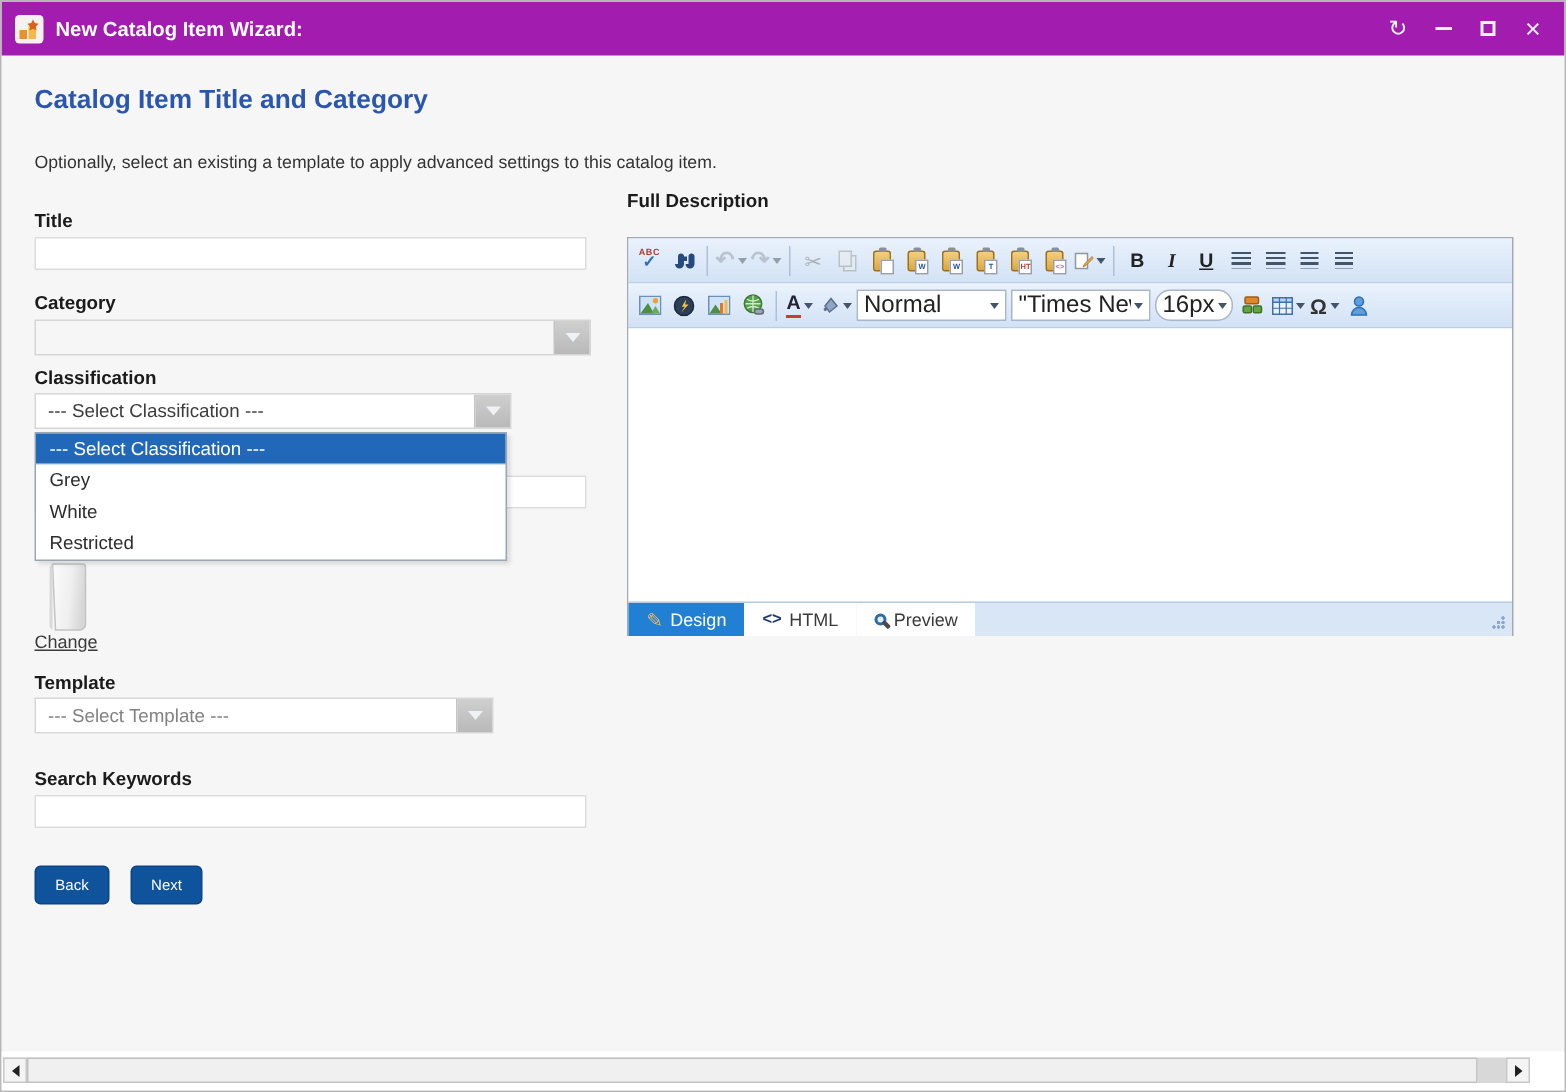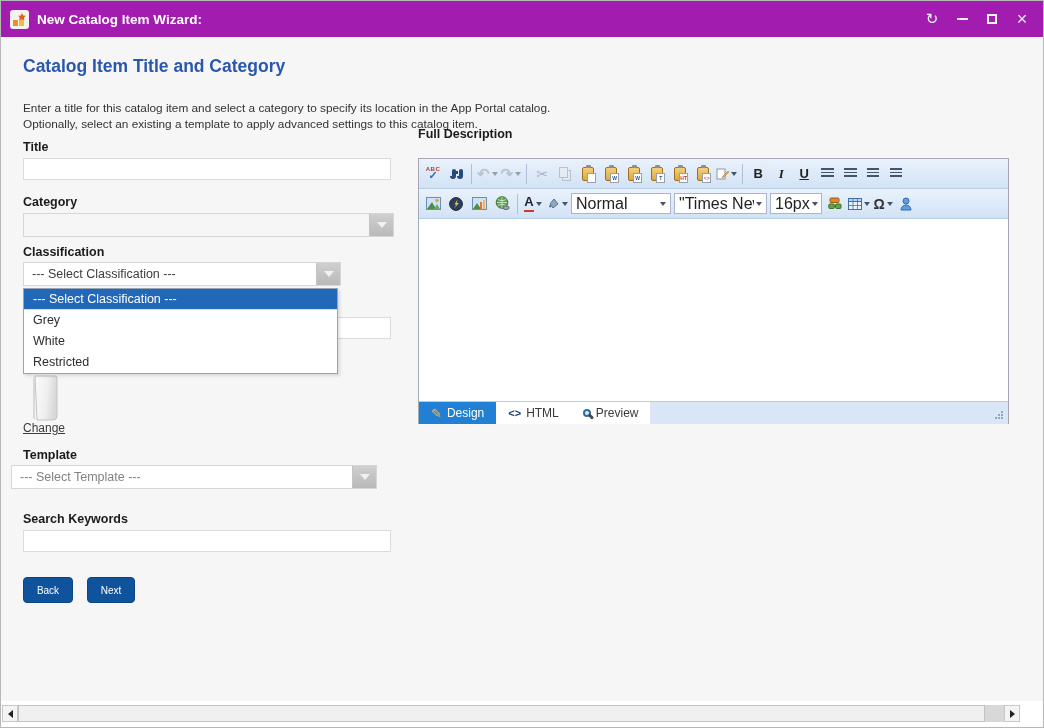--- a/index.html
+++ b/index.html
@@ -117,21 +117,20 @@
         <span class="tb-min-bar"></span>
       </div>
     <div class="tb-btn">
         <span class="tb-max-box"></span>
       </div>
     <div class="tb-btn close">×</div>
   </div>
 
   <div class="heading">Catalog Item Title and Category</div>
   <div class="desc">
-    <div>Enter a title for this catalog item and select a category to specify its location in the App Portal catalog.</div>
     <div>Optionally, select an existing a template to apply advanced settings to this catalog item.</div>
   </div>
 
   <div class="flabel" style="left:22px; top:139px;">Title</div>
   <input class="tinput" style="left: 22px; top: 157px; width: 368px;" value="">
 
   <div class="flabel" style="left:22px; top:194px;">Category</div>
   <div class="combo gray" style="left:22px; top:212px; width:371px;">
     <span></span>
     <span class="arrowbtn">
@@ -165,21 +164,21 @@
         <stop offset="0" stop-color="#fbfbfb"></stop>
             <stop offset="0.6" stop-color="#efefef"></stop>
             <stop offset="1" stop-color="#d7d7d7"></stop>
       </linearGradient>
         </defs>
     </svg>
   </div>
   <a class="changelink">Change</a>
 
   <div class="flabel" style="left:22px; top:447px;">Template</div>
-  <div class="combo placeholder" style="left:10px; top:464px; width:366px;">
+  <div class="combo placeholder" style="left:22px; top:464px; width:306px;">
     <span>--- Select Template ---</span>
     <span class="arrowbtn">
         <span class="tri"></span>
       </span>
   </div>
 
   <div class="flabel" style="left:22px; top:511px;">Search Keywords</div>
   <input class="tinput" style="left: 22px; top: 529px; width: 368px;" value="">
 
   <div class="btn" style="left:22px; top:576px; width:50px;">Back</div>
@@ -316,21 +315,21 @@
         <span class="caret"></span>
       </div>
       <div class="ddl" style="width:100px;">
         <span>Normal</span>
           <span class="caret"></span>
       </div>
       <div class="ddl" style="width:93px;">
         <span style="white-space:nowrap; overflow:hidden;">"Times New ...</span>
           <span class="caret"></span>
       </div>
-      <div class="ddl" style="width:52px;">
+      <div class="ddl" style="width:52px;border-radius:10px;">
         <span>16px</span>
           <span class="caret"></span>
       </div>
       <div class="tbi">
         <svg width="14" height="13" viewBox="0 0 14 13">
             <rect x="2" y="1" width="9" height="4.5" rx="1" fill="#e0872a" stroke="#9c5c18"></rect>
             <rect x="0.8" y="7" width="5.5" height="4.5" rx="1" fill="#62a544" stroke="#3f7328"></rect>
             <rect x="7.5" y="7" width="5.5" height="4.5" rx="1" fill="#62a544" stroke="#3f7328"></rect>
           </svg>
       </div>

